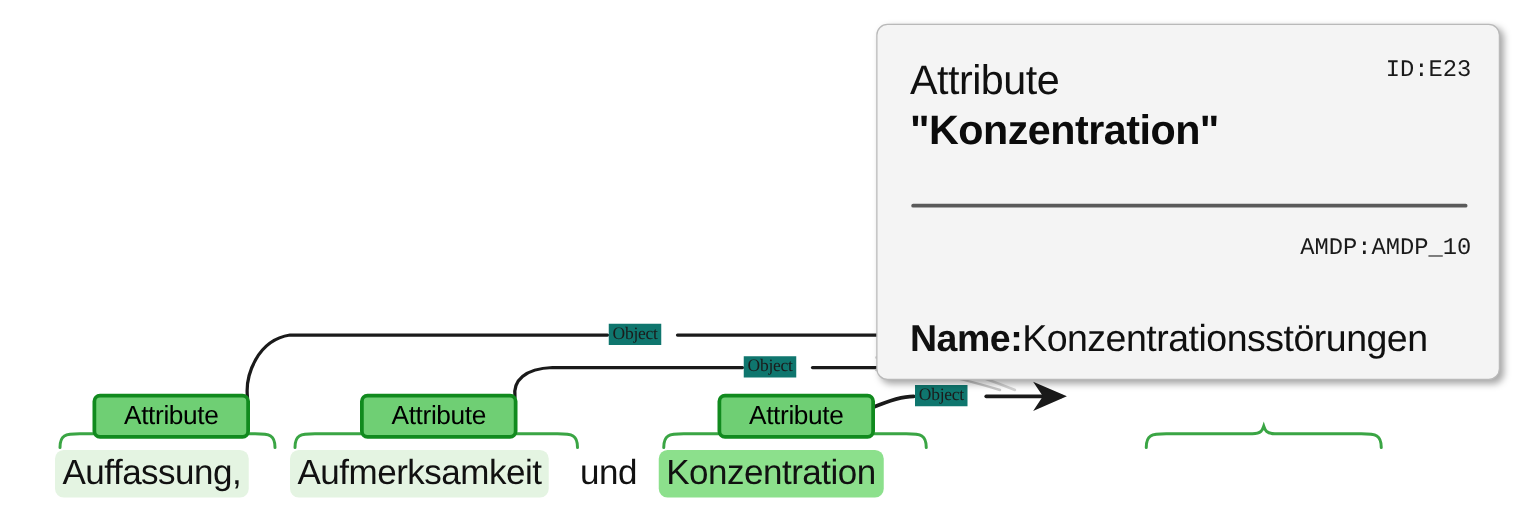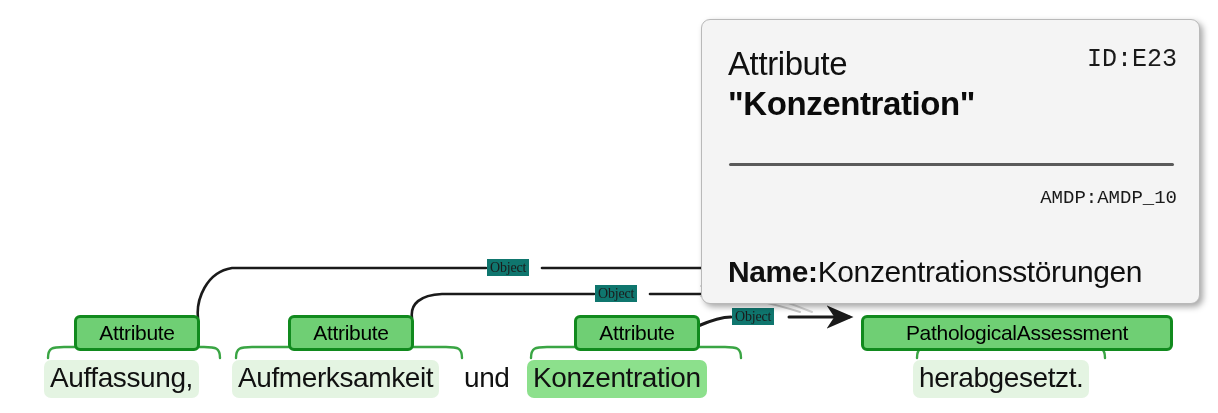--- a/index.html
+++ b/index.html
@@ -88,21 +88,21 @@
   #card .card-inner {
     position: relative;
     width: 100%;
     height: 100%;
   }
   .card-id {
     position: absolute;
     right: 22px;
     top: 25px;
     font-family: "Liberation Mono", monospace;
-    font-size: 25px;
+    font-size: 19px;
     color: #1a1a1a;
     letter-spacing: 0px;
     white-space: nowrap;
   }
   .card-type {
     position: absolute;
     left: 26px;
     top: 24px;
     font-family: "Liberation Sans", sans-serif;
     font-size: 33px;
@@ -195,31 +195,29 @@
   <span class="rel-label" style="left:487px; top:259px;">Object</span>
   <span class="rel-label" style="left:595px; top:285px;">Object</span>
   <span class="rel-label" style="left:732px; top:308px;">Object</span>
 
   <div class="tag" style="left:74px; top:315px; width:126px;">Attribute</div>
 
   <div class="tag" style="left:288px; top:315px; width:126px;">Attribute</div>
 
   <div class="tag" style="left:574px; top:315px; width:126px;">Attribute</div>
 
-  <div class="tag" style="left:861px; top:315px; width:312px;">PathologicalAssessment</div>
 
   <span class="token hl-light" style="left:44px; top:360px;text-align:center;">Auffassung,</span>
 
   <span class="token hl-light" style="left:232px; top:360px;">Aufmerksamkeit</span>
 
   <span class="token plain" style="left:458px; top:360px;text-align:center;">und</span>
 
   <span class="token hl-strong" style="left:527px; top:360px;">Konzentration</span>
 
-  <span class="token hl-light" style="left:913px; top:360px;">herabgesetzt.</span>
 
   <div id="card">
     <div class="card-inner">
       <div class="card-id">ID:E23</div>
 
       <div class="card-type">Attribute</div>
 
       <div class="card-title">"Konzentration"</div>
 
       <div class="card-divider"></div>

